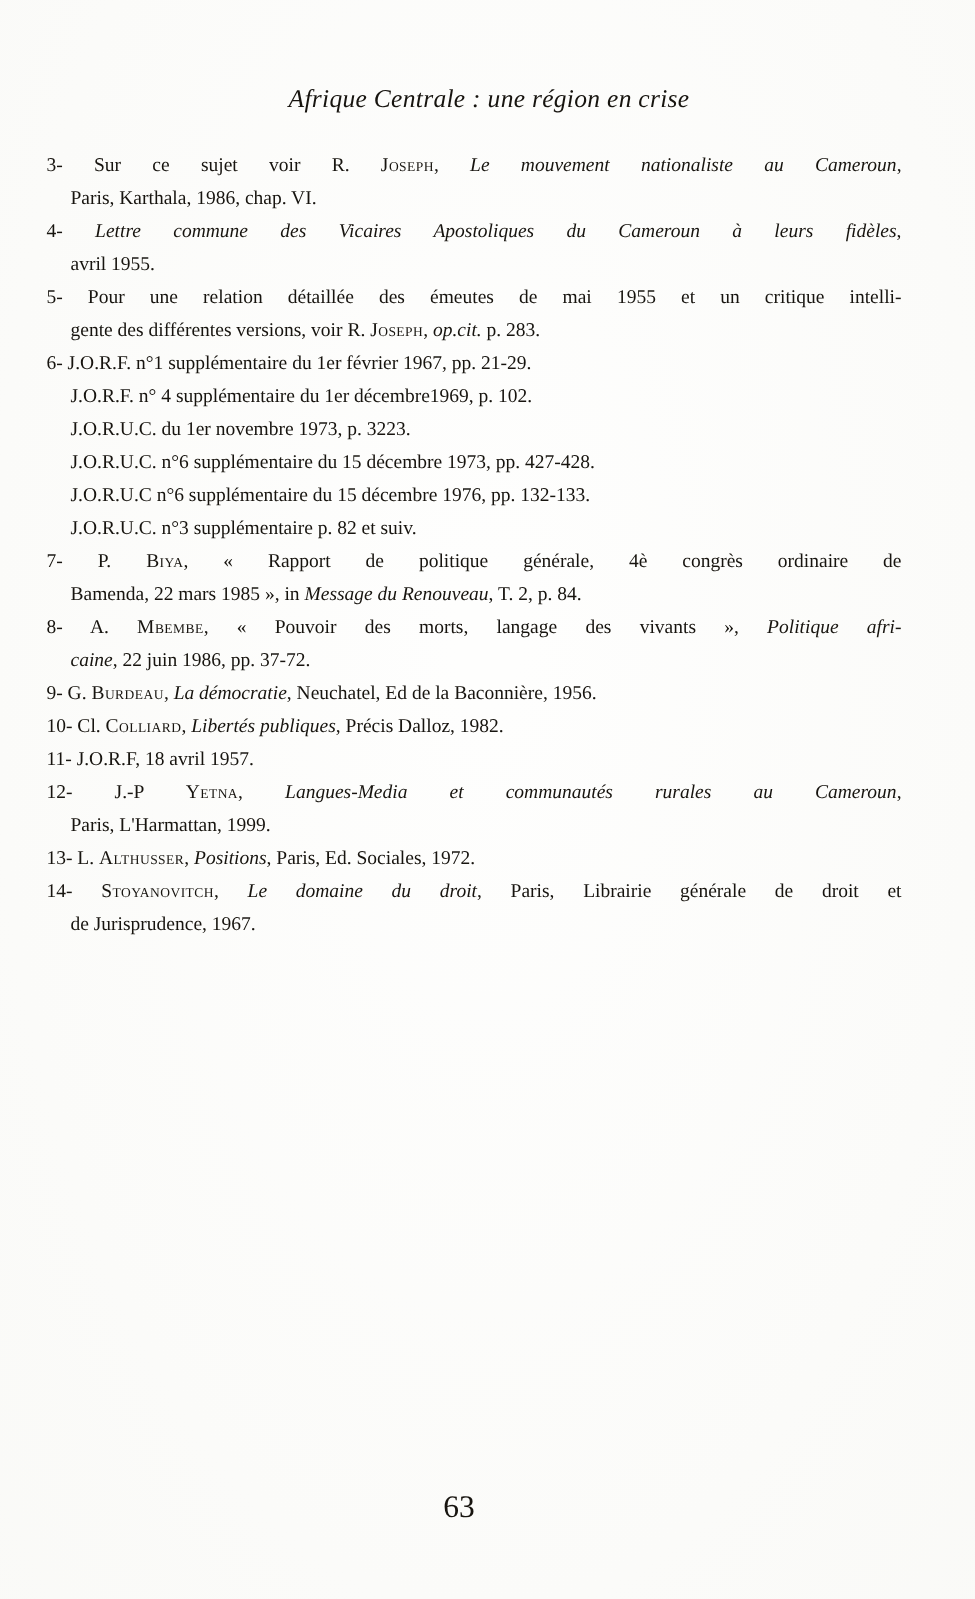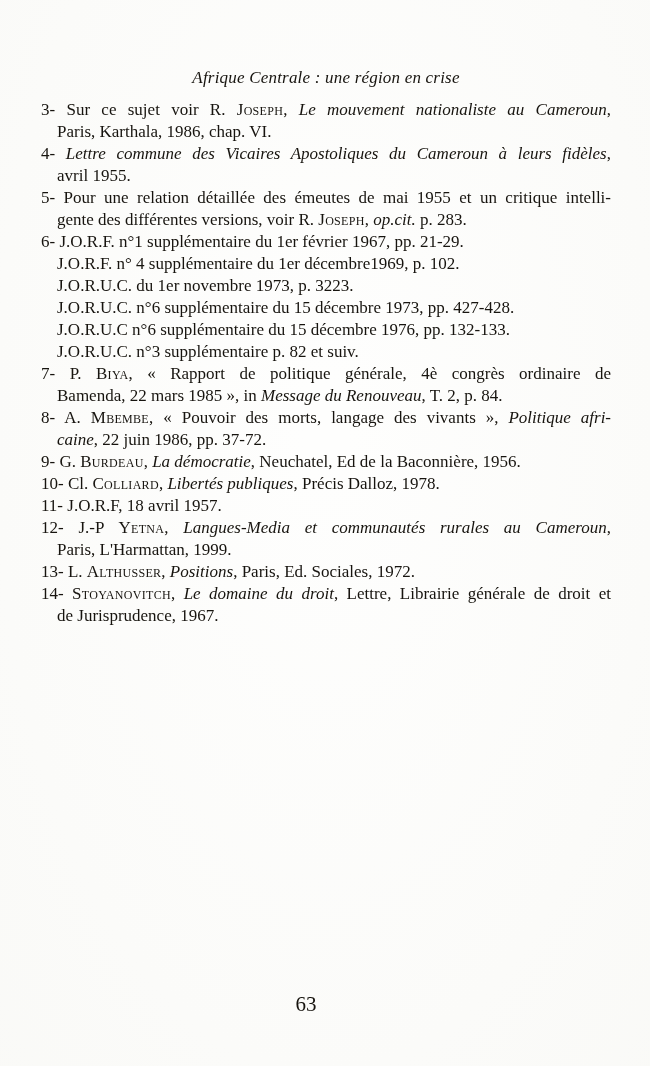--- a/index.html
+++ b/index.html
@@ -25,28 +25,27 @@
   .running-header {
     position: absolute;
     top: 55px;
     left: 41px;
     width: 570px;
     text-align: center;
     font-style: italic;
     font-size: 17px;
     line-height: 22px;
     letter-spacing: 0.2px;
-    margin-top: 12px;
   }
   .notes {
     position: absolute;
     top: 99px;
-    left: 41px;
+    left: 31px;
     width: 570px;
-    font-size: 17px;
+    font-size: 13px;
     line-height: 22px;
   }
   .note { margin: 0; }
   .line {
     min-height: 22px;
     white-space: pre-wrap;
   }
   .line.cont { padding-left: 16px; }
   .line.just {
     text-align: justify;
@@ -98,33 +97,33 @@
         <div class="line cont"><span class="seg-n">Bamenda, 22 mars 1985 », in </span><span class="seg-i">Message du Renouveau</span><span class="seg-n">, T. 2, p. 84.</span></div>
       </div>
       <div class="note">
         <div class="line just"><span class="seg-n">8- A. </span><span class="seg-sc">Mbembe</span><span class="seg-n">, « Pouvoir des morts, langage des vivants », </span><span class="seg-i">Politique afri-</span></div>
         <div class="line cont"><span class="seg-i">caine</span><span class="seg-n">, 22 juin 1986, pp. 37-72.</span></div>
       </div>
       <div class="note">
         <div class="line"><span class="seg-n">9- G. </span><span class="seg-sc">Burdeau</span><span class="seg-n">, </span><span class="seg-i">La démocratie</span><span class="seg-n">, Neuchatel, Ed de la Baconnière, 1956.</span></div>
       </div>
       <div class="note">
-        <div class="line"><span class="seg-n">10- Cl. </span><span class="seg-sc">Colliard</span><span class="seg-n">, </span><span class="seg-i">Libertés publiques</span><span class="seg-n">, Précis Dalloz, 1978.</span></div>
+        <div class="line"><span class="seg-n">10- Cl. </span><span class="seg-sc">Colliard</span><span class="seg-n">, </span><span class="seg-i">Libertés publiques</span><span class="seg-n">, Précis Dalloz, 1982.</span></div>
       </div>
       <div class="note">
         <div class="line"><span class="seg-n">11- J.O.R.F, 18 avril 1957.</span></div>
       </div>
       <div class="note">
         <div class="line just"><span class="seg-n">12- J.-P </span><span class="seg-sc">Yetna</span><span class="seg-n">, </span><span class="seg-i">Langues-Media et communautés rurales au Cameroun</span><span class="seg-n">,</span></div>
         <div class="line cont"><span class="seg-n">Paris, L'Harmattan, 1999.</span></div>
       </div>
       <div class="note">
         <div class="line"><span class="seg-n">13- L. </span><span class="seg-sc">Althusser</span><span class="seg-n">, </span><span class="seg-i">Positions</span><span class="seg-n">, Paris, Ed. Sociales, 1972.</span></div>
       </div>
       <div class="note">
-        <div class="line just"><span class="seg-n">14- </span><span class="seg-sc">Stoyanovitch</span><span class="seg-n">, </span><span class="seg-i">Le domaine du droit</span><span class="seg-n">, Lettre, Librairie générale de droit et</span></div>
+        <div class="line just"><span class="seg-n">14- </span><span class="seg-sc">Stoyanovitch</span><span class="seg-n">, </span><span class="seg-i">Le domaine du droit</span><span class="seg-n">, Paris, Librairie générale de droit et</span></div>
         <div class="line cont"><span class="seg-n">de Jurisprudence, 1967.</span></div>
       </div>
     </div>
 
   <div class="page-number">63</div>
 
 </div>
 
 </body></html>

